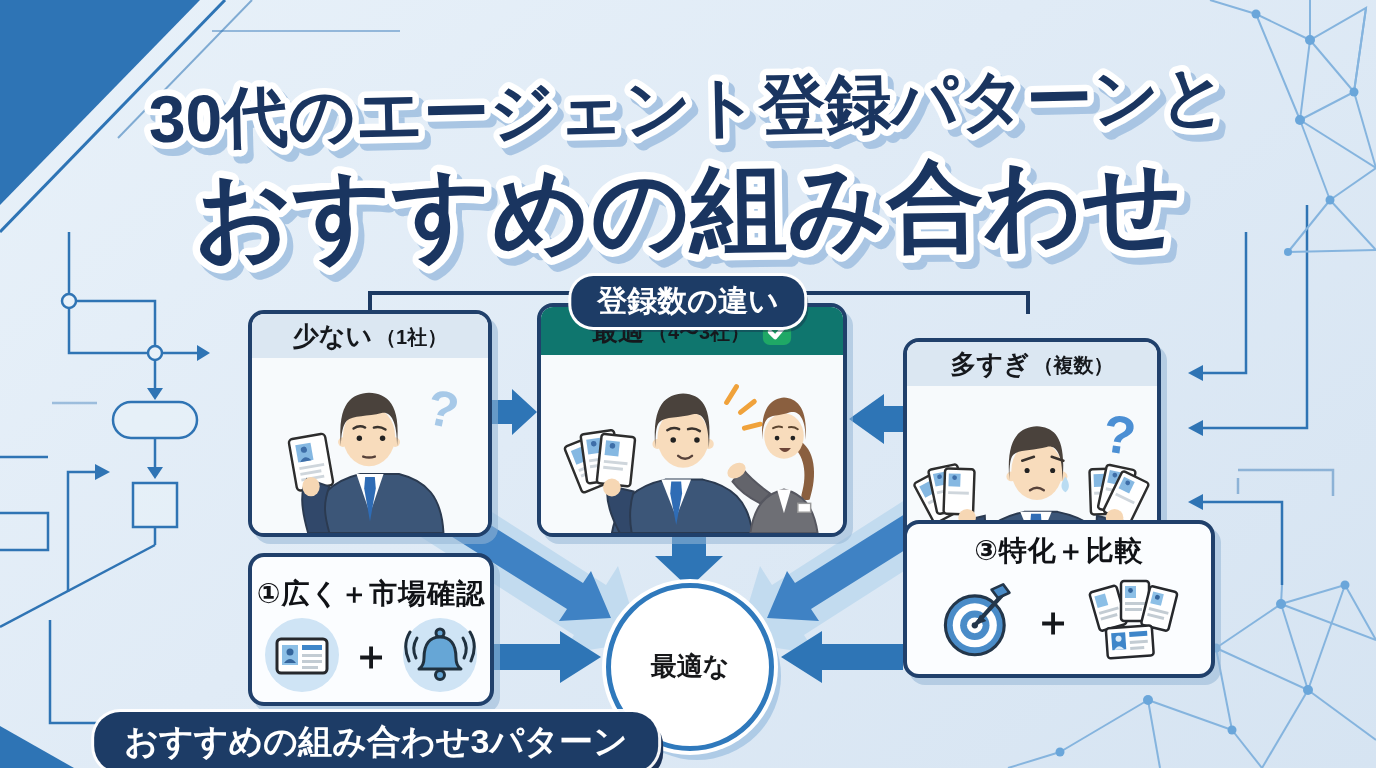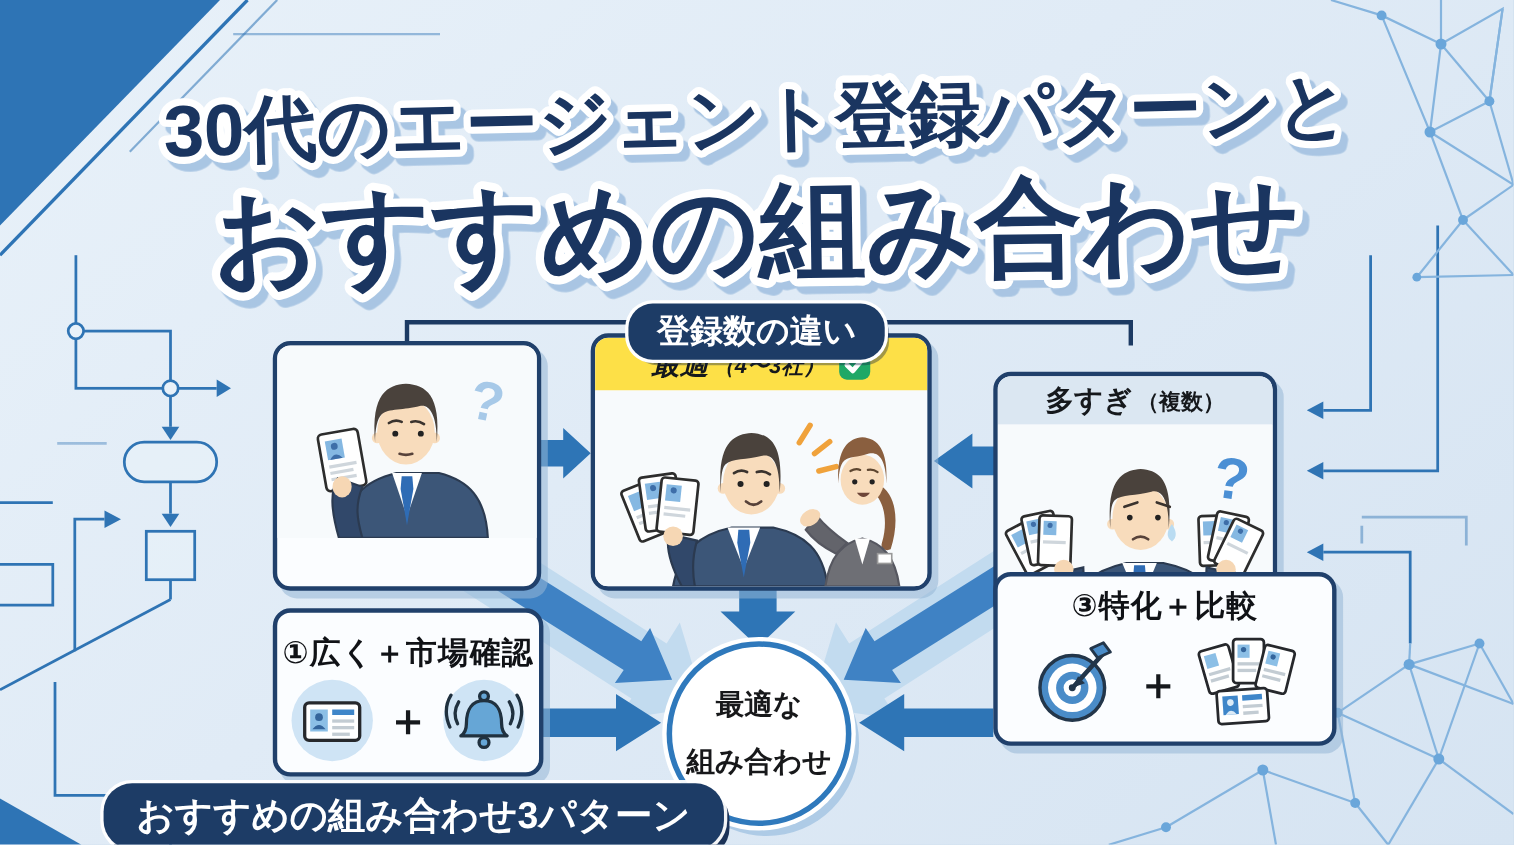--- a/index.html
+++ b/index.html
@@ -30,21 +30,21 @@
   .card{position:absolute;border:4px solid #20406b;border-radius:16px;background:#fbfdff;
     overflow:hidden;z-index:3;box-shadow:6px 7px 0 rgba(150,182,214,.55);}
   .card-header{display:flex;align-items:center;justify-content:center;gap:4px;
     font-weight:800;color:#15181c;}
   .hdr-label{font-size:26px;}
   .hdr-sub{font-size:20px;margin-top:3px;}
   .card-few{left:248px;top:310px;width:244px;height:227px;}
   .card-optimal{left:537px;top:303px;width:310px;height:234px;}
   .card-many{left:903px;top:310px;width:258px;height:227px;margin-top:28px;}
   .card-few .card-header,.card-many .card-header{height:44px;background:#dbe7f2;}
-  .card-optimal .card-header{height:48px;background:#fde047;font-style:italic;}
+  .card-optimal .card-header{height:48px;background:#0f766e;}
   .card-body{position:relative;width:100%;height:calc(100% - 44px);background:#f7fafc;}
   .card-optimal .card-body{height:calc(100% - 48px);}
   .card-body svg{position:absolute;left:0;bottom:0;width:100%;height:100%;}
   .check-badge{width:30px;height:30px;margin-left:8px;flex:0 0 auto;}
   
   .pattern{display:flex;flex-direction:column;align-items:center;}
   .pattern-left{left:248px;top:553px;width:246px;height:153px;justify-content:center;}
   .pattern-right{left:903px;top:520px;width:312px;height:158px;}
   .pattern-title{font-size:28px;font-weight:900;color:#101216;margin-top:8px;letter-spacing:1px;}
   .icons-row{display:flex;align-items:center;justify-content:center;gap:12px;margin-top:5px;}
@@ -181,20 +181,24 @@
     <polygon points="940,492 795,583 787,571 767,618 819,621 811,609 956,518" fill="#3f82c4"></polygon>
     <polygon points="492,644 560,644 560,631 601,657 560,683 560,670 492,670" fill="#2e75b6"></polygon>
     <polygon points="903,644 822,644 822,631 781,657 822,683 822,670 903,670" fill="#2e75b6"></polygon>
   </svg>
 
   <div class="badge badge-top">
     <span>登録数の違い</span>
   </div>
 
   <div class="card card-few">
+    <div class="card-header">
+      <span class="hdr-label">少ない</span>
+      <span class="hdr-sub">（1社）</span>
+    </div>
     <div class="card-body">
       <svg viewBox="0 0 244 178" preserveAspectRatio="xMidYMax meet">
         <text x="178" y="64" font-size="52" font-weight="bold" fill="#a7c9e8" transform="rotate(12 178 64)">?</text>
 
         <g transform="rotate(-10 60 105)">
           <rect x="42" y="78" width="38" height="54" rx="4" fill="#fff" stroke="#2d2d2d" stroke-width="2.5"></rect>
           <rect x="48" y="85" width="16" height="18" fill="#85b8e2"></rect>
           <circle cx="56" cy="91" r="3.2" fill="#3e6ea8"></circle>
           <path d="M50,103 Q56,95 62,103 Z" fill="#3e6ea8"></path>
           <rect x="48" y="108" width="26" height="3" fill="#cfd6dc"></rect>
@@ -446,20 +450,19 @@
             <rect x="45" y="66" width="18" height="3" fill="#c3ccd3"></rect>
             <rect x="45" y="72" width="14" height="3" fill="#c3ccd3"></rect>
           </g>
         </svg>
       </span>
     </div>
   </div>
 
   <div class="result-circle">
     <div>最適な</div>
-    <div>組み合わせ</div>
   </div>
 
   <div class="badge badge-bottom">
     <span>おすすめの組み合わせ3パターン</span>
   </div>
 
 </div>
 
 </body></html>

